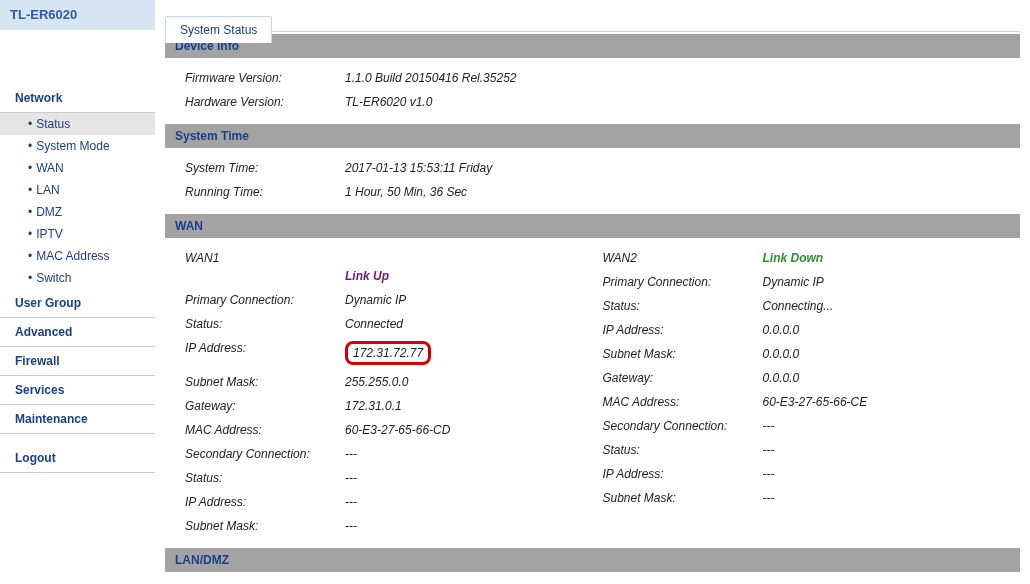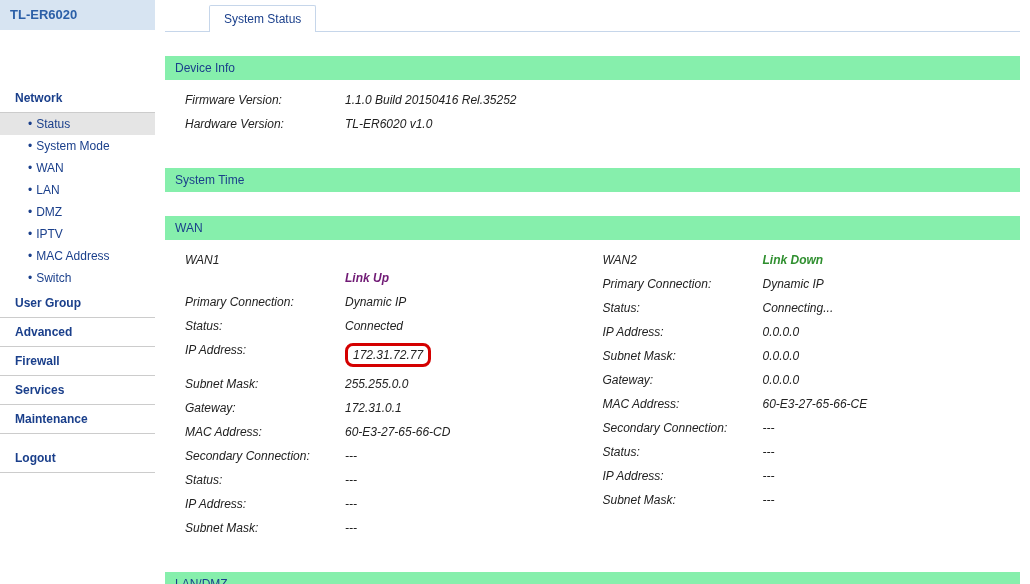--- a/index.html
+++ b/index.html
@@ -12,23 +12,23 @@
   .sidebar-nav { padding: 14px 0 0 0; }
   .nav-section { color: #1a3f8b; font-weight: bold; padding: 7px 0 7px 15px; border-bottom: 1px solid #ccc; cursor: pointer; }
   .nav-sub { padding: 4px 0 4px 28px; color: #1a3f8b; cursor: pointer; }
   .nav-sub.active { background: #e5e5e5; }
   .nav-sub::before { content: "•"; color: #1a3f8b; margin-right: 4px; }
   .nav-spacer { height: 10px; }
   
   
   .main { flex: 1; padding: 0 10px 10px 10px; }
   .tabstrip { display: flex; border-bottom: 1px solid #c6d6ea; margin-top: 4px; }
-  .tab { border: 1px solid #c6d6ea; border-bottom: none; background: #fff; color: #1a3f8b; padding: 6px 14px; font-size: 12px; border-radius: 2px 2px 0 0; position: relative; top: 1px; margin-left: 44px; }
+  .tab { border: 1px solid #c6d6ea; border-bottom: none; background: #fff; color: #1a3f8b; padding: 6px 14px; font-size: 12px; border-radius: 2px 2px 0 0; position: relative; top: 12px; }
   
-  .section-header { background: #86efac; color: #1a3f8b; font-weight: normal; padding: 5px 10px; margin-top: 24px; }
+  .section-header { background: #a3a3a3; color: #1a3f8b; font-weight: bold; padding: 5px 10px; margin-top: 2px; }
   .section-body { padding: 8px 10px; font-style: italic; }
   .kv-row { display: flex; padding: 5px 0 5px 10px; }
   .kv-label { width: 160px; color: #222; }
   .kv-value { color: #222; }
   .link-up { color: #701a75; font-weight: bold; margin-top: 18px; }
   .link-down { color: #2f8f2f; font-weight: bold; }
   .highlight-box { border: 3px solid #d40000; border-radius: 8px; padding: 0 5px; display: inline-block; line-height: 18px; }
   
   .wan-cols { display: flex; }
   .wan-col { width: 50%; }
@@ -72,20 +72,30 @@
         <div class="kv-label">Firmware Version:</div>
         <div class="kv-value">1.1.0 Build 20150416 Rel.35252</div>
       </div>
       <div class="kv-row">
         <div class="kv-label">Hardware Version:</div>
         <div class="kv-value">TL-ER6020 v1.0</div>
       </div>
     </div>
 
     <div class="section-header">System Time</div>
+    <div class="section-body">
+      <div class="kv-row">
+        <div class="kv-label">System Time:</div>
+        <div class="kv-value">2017-01-13 15:53:11 Friday</div>
+      </div>
+      <div class="kv-row">
+        <div class="kv-label">Running Time:</div>
+        <div class="kv-value">1 Hour, 50 Min, 36 Sec</div>
+      </div>
+    </div>
 
     <div class="section-header">WAN</div>
     <div class="section-body wan-cols">
 
       <div class="wan-col">
         <div class="kv-row">
           <div class="kv-label">WAN1</div>
           <div class="kv-value link-up">Link Up</div>
         </div>
         <div class="kv-row">

